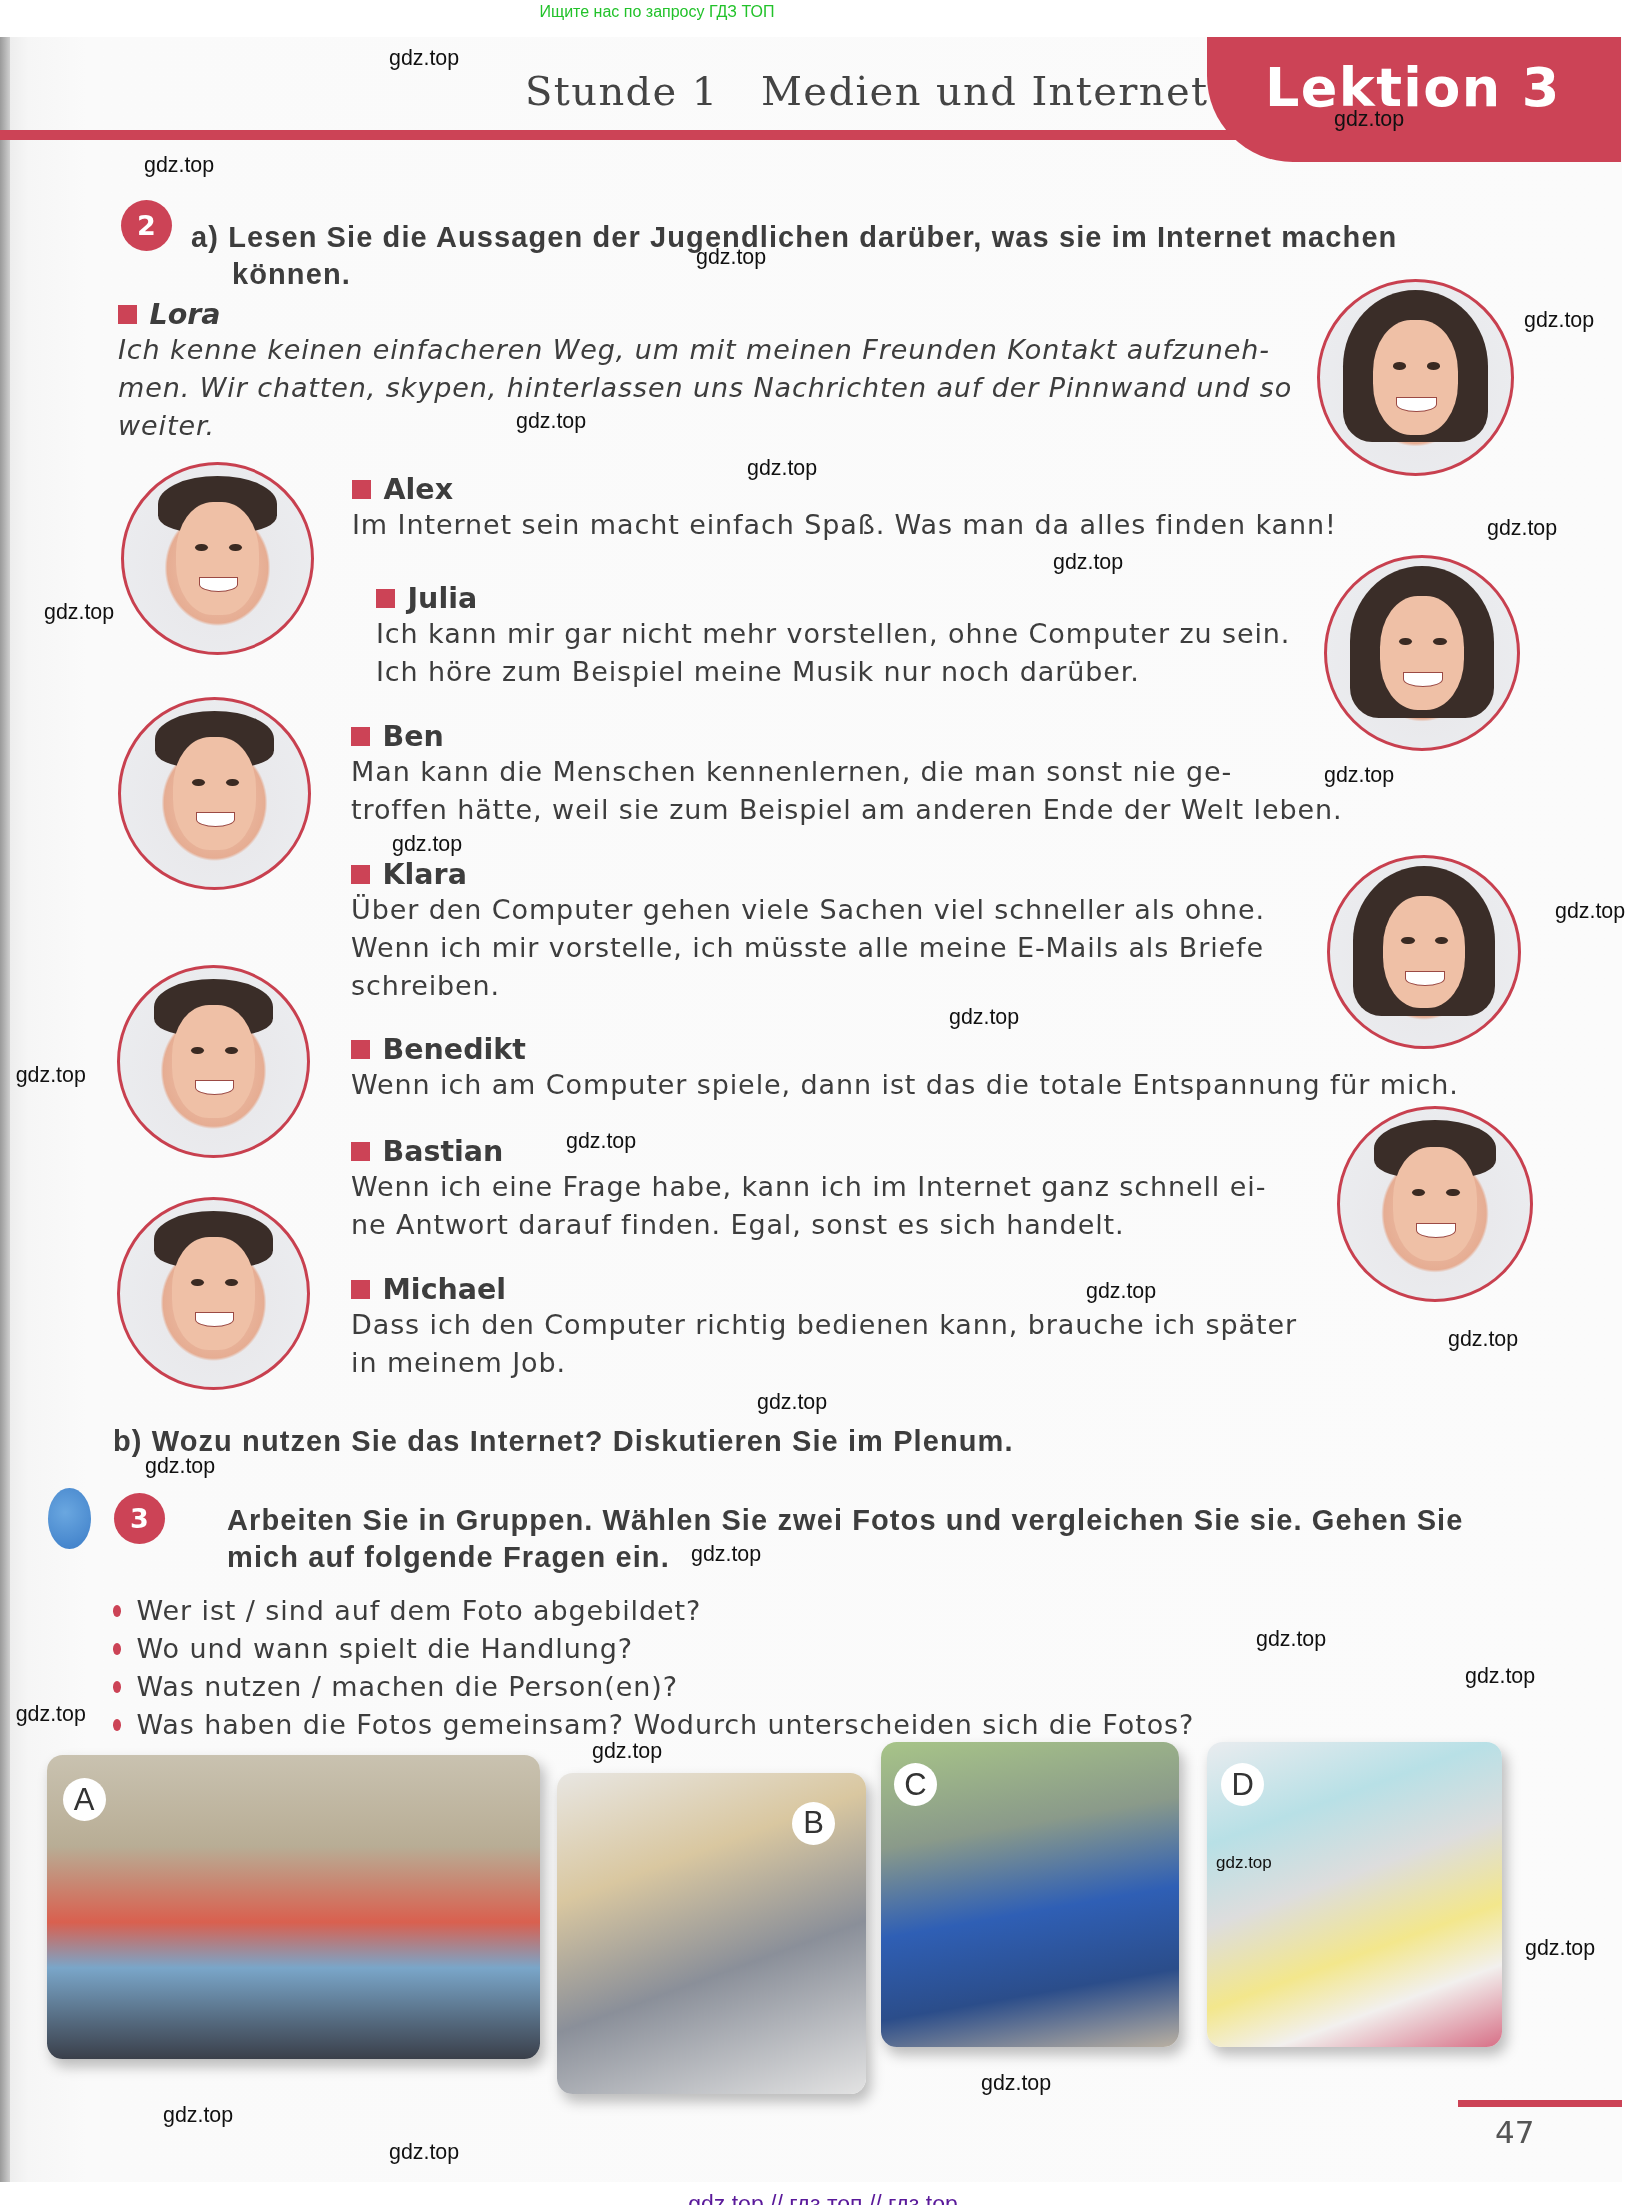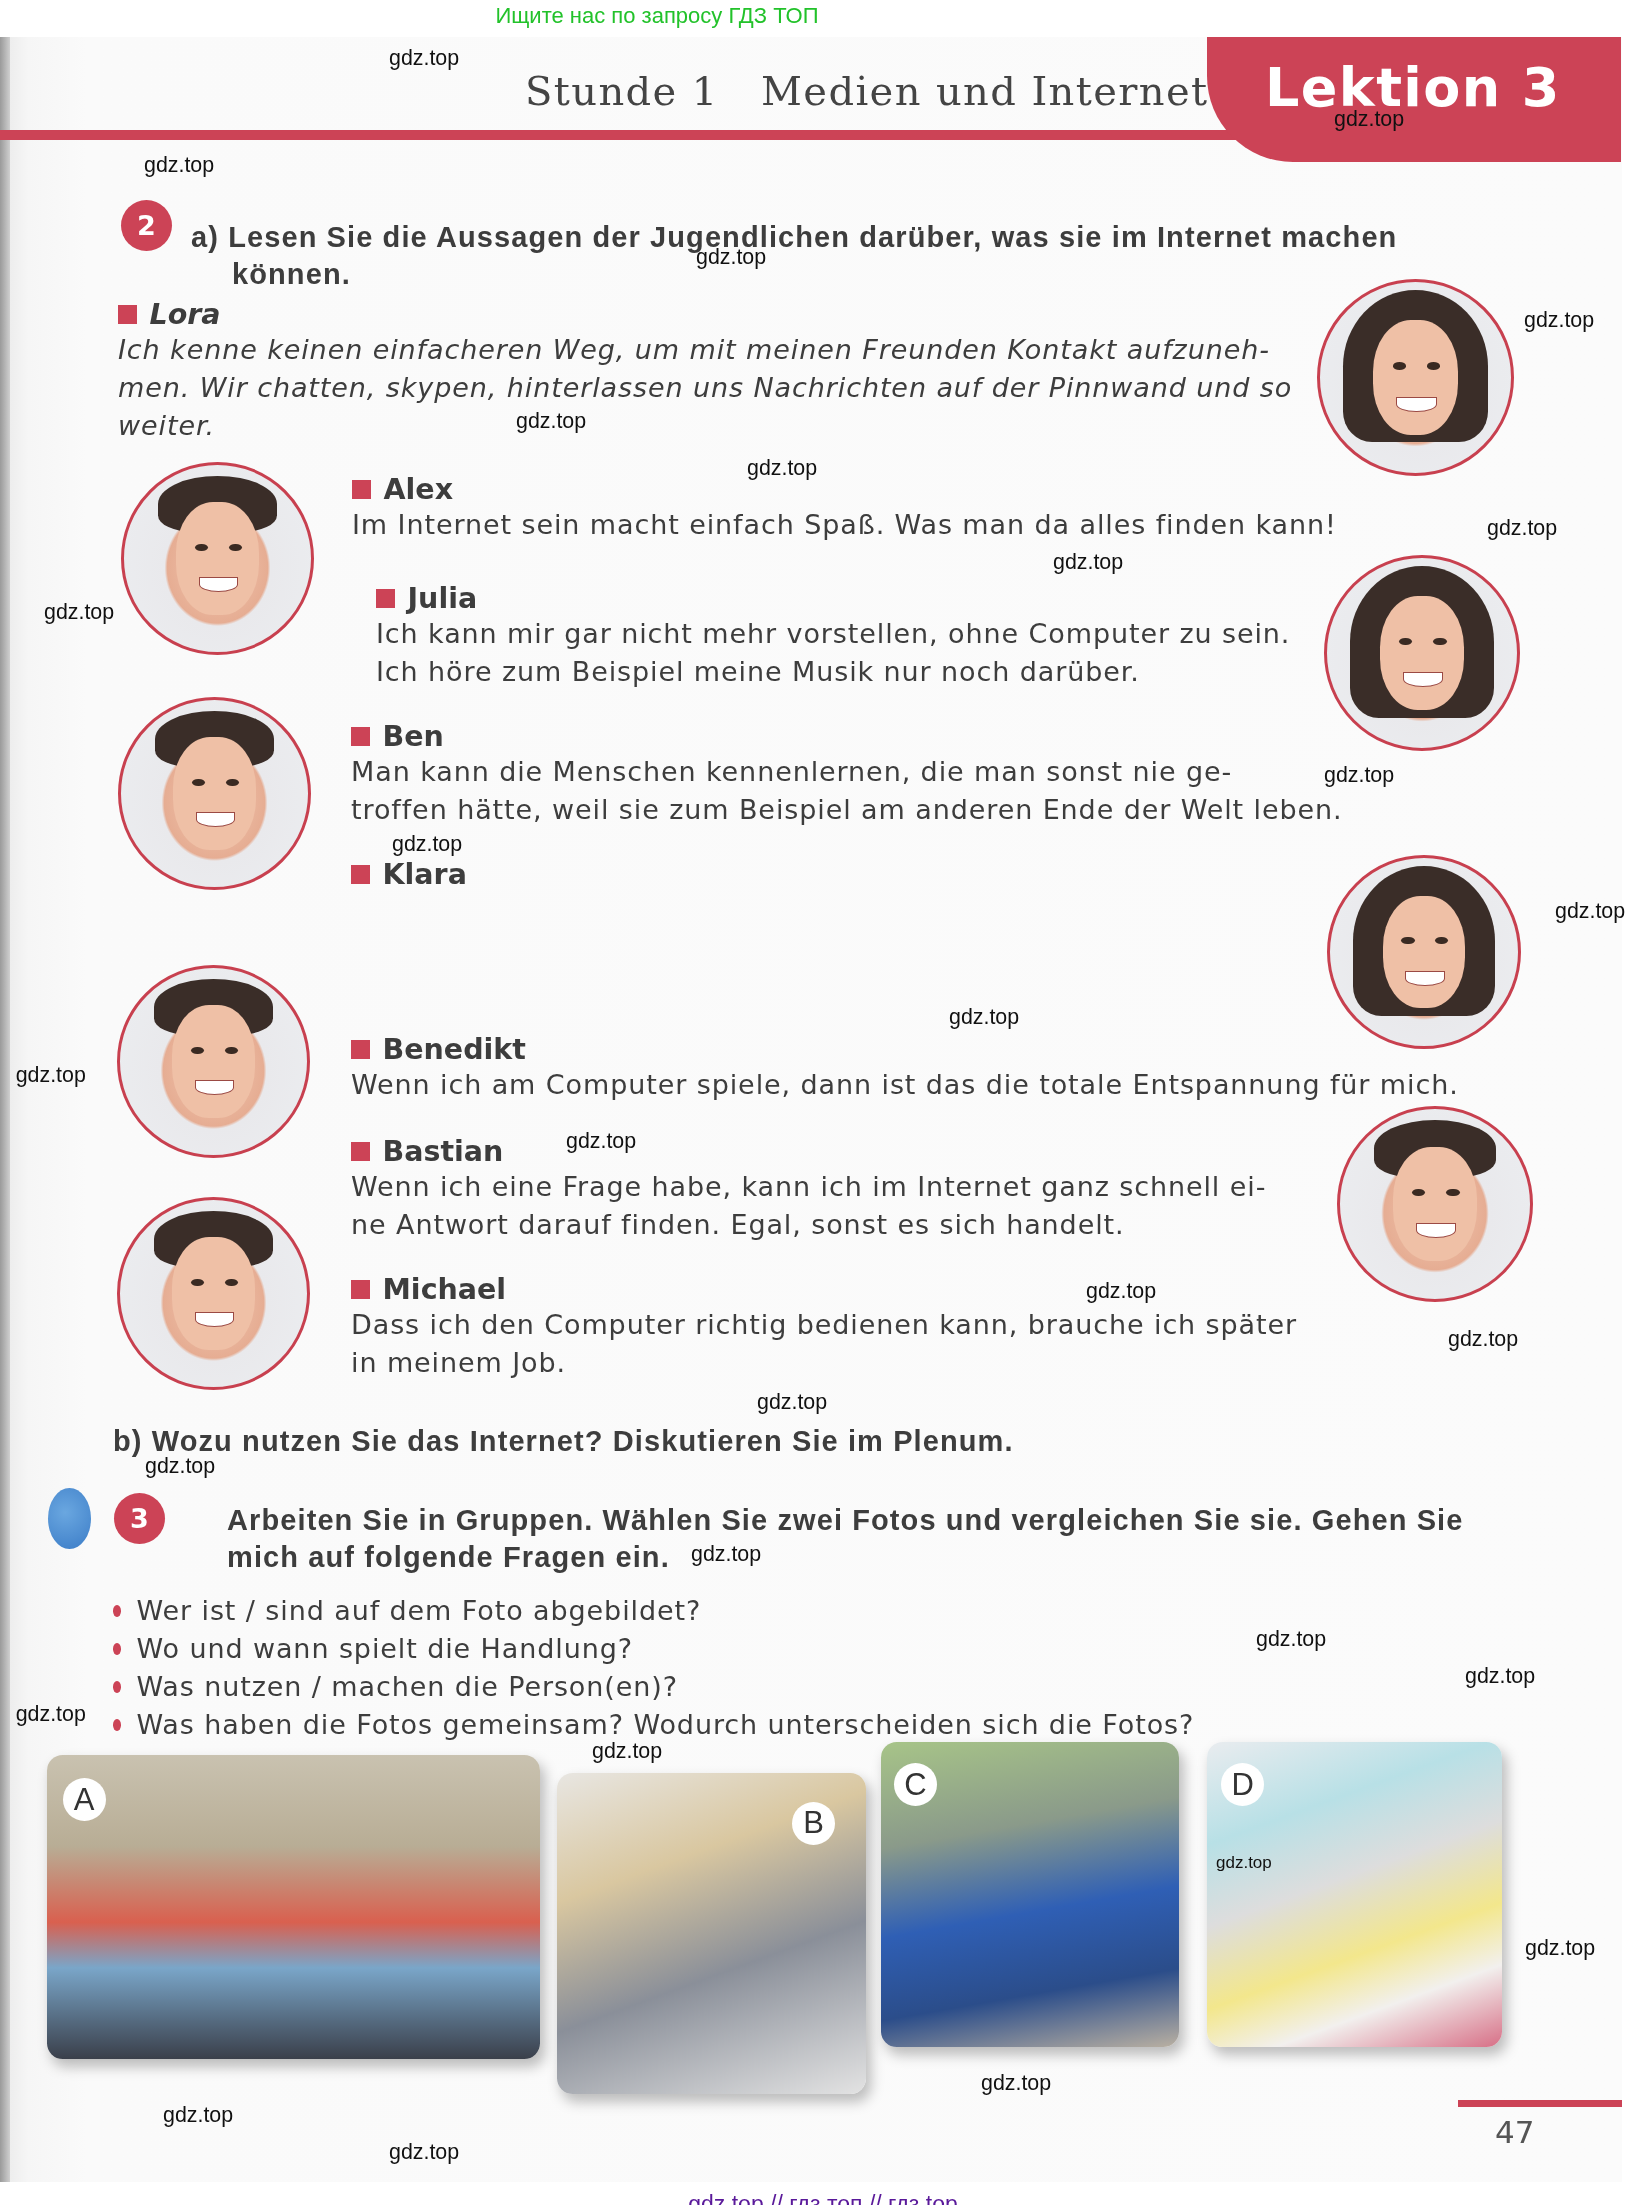--- a/index.html
+++ b/index.html
@@ -10,21 +10,21 @@
     color:#3a3a3a;
   }
   .page-bg {
     position:absolute; left:0; top:37px; width:1622px; height:2145px;
     background:linear-gradient(90deg,#d6d6d6 0px,#ececec 7.1px,#f6f6f6 28.5px,#fafafa 86px,#fbfbfb 100%);
   }
   .page-spine { position:absolute; left:0; top:37px; width:10px; height:2145px;
     background:linear-gradient(90deg,#9a9a9a,#cfcfcf); }
   .abs { position:absolute; }
   .top-banner { left:0; top:2.9px; width:1314px; text-align:center; color:#22c22a;
-    font-family:"Liberation Sans", sans-serif; font-size:22px; }
+    font-family:"Liberation Sans", sans-serif; font-size:16px; }
   .title-line { left:0; top:130px; width:1254px; height:10px; background:#cc4356; }
   .stunde-title { left:525px; top:68px; font-family:"DejaVu Serif", serif; font-size:40px;
     color:#444; letter-spacing:1.4px; white-space:pre; }
   .lektion-tab { left:1207px; top:37px; width:414px; height:125px; background:#cc4356;
     border-bottom-left-radius:86px; }
   .lektion-text { left:1265px; top:56px; font-family:"DejaVu Sans", sans-serif; font-weight:bold;
     font-size:54px; color:#fff; letter-spacing:1.4px; white-space:pre; }
   .wm { color:#111; font-family:"Liberation Sans", sans-serif; font-size:21.4px; white-space:nowrap; z-index:10; }
   .task-num { width:51px; height:51px; border-radius:50%; background:#cc4356; color:#fff;
     font-weight:bold; font-size:27px; display:flex; align-items:center; justify-content:center; }
@@ -139,20 +139,25 @@
     <div>Man kann die Menschen kennenlernen, die man sonst nie ge-</div>
     <div>troffen hätte, weil sie zum Beispiel am anderen Ende der Welt leben.</div>
   </div>
 </div>
 
 <div class="abs" style="left:351px;top:858px;width:955px;">
   <div class="speaker">
       <span class="sq"></span>
       <span>Klara</span>
     </div>
+  <div class="quote">
+    <div>Über den Computer gehen viele Sachen viel schneller als ohne.</div>
+    <div>Wenn ich mir vorstelle, ich müsste alle meine E-Mails als Briefe</div>
+    <div>schreiben.</div>
+  </div>
 </div>
 <div class="abs portrait long" style="left:1327px;top:855px;width:188px;height:188px;">
     <div class="hair"></div>
     <div class="face"></div>
     <div class="eye" style="left:38%"></div>
     <div class="eye" style="left:56%"></div>
     <div class="smile"></div>
   </div>
 
 <div class="abs portrait" style="left:117px;top:965px;width:187px;height:187px;">

